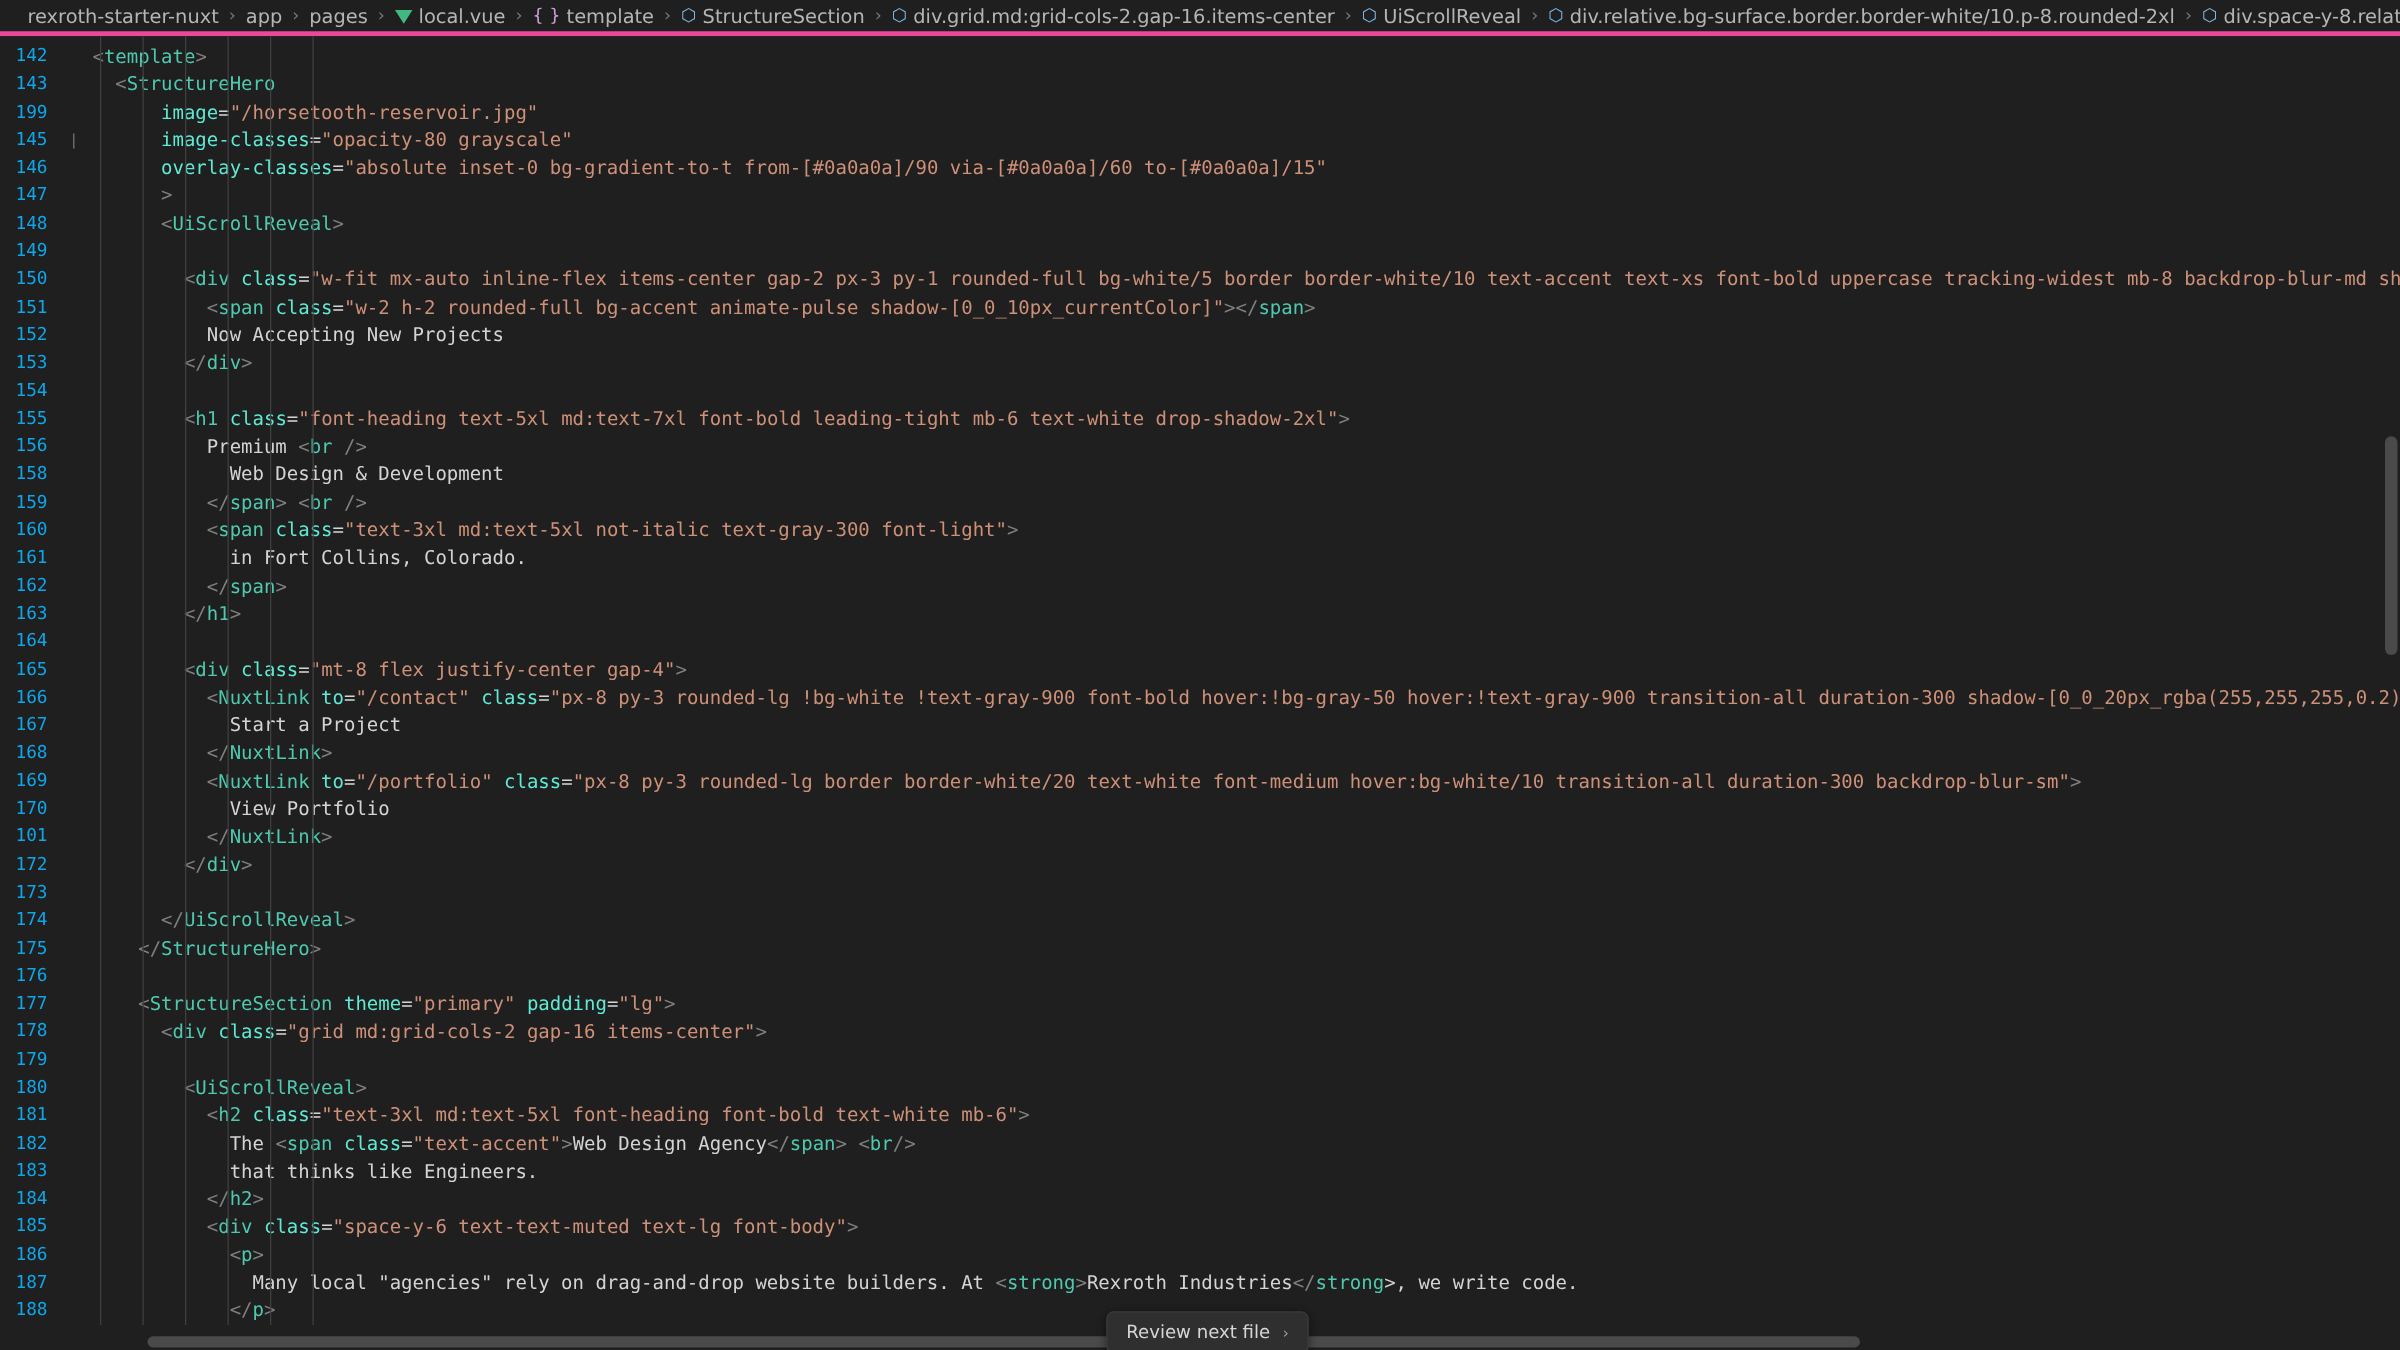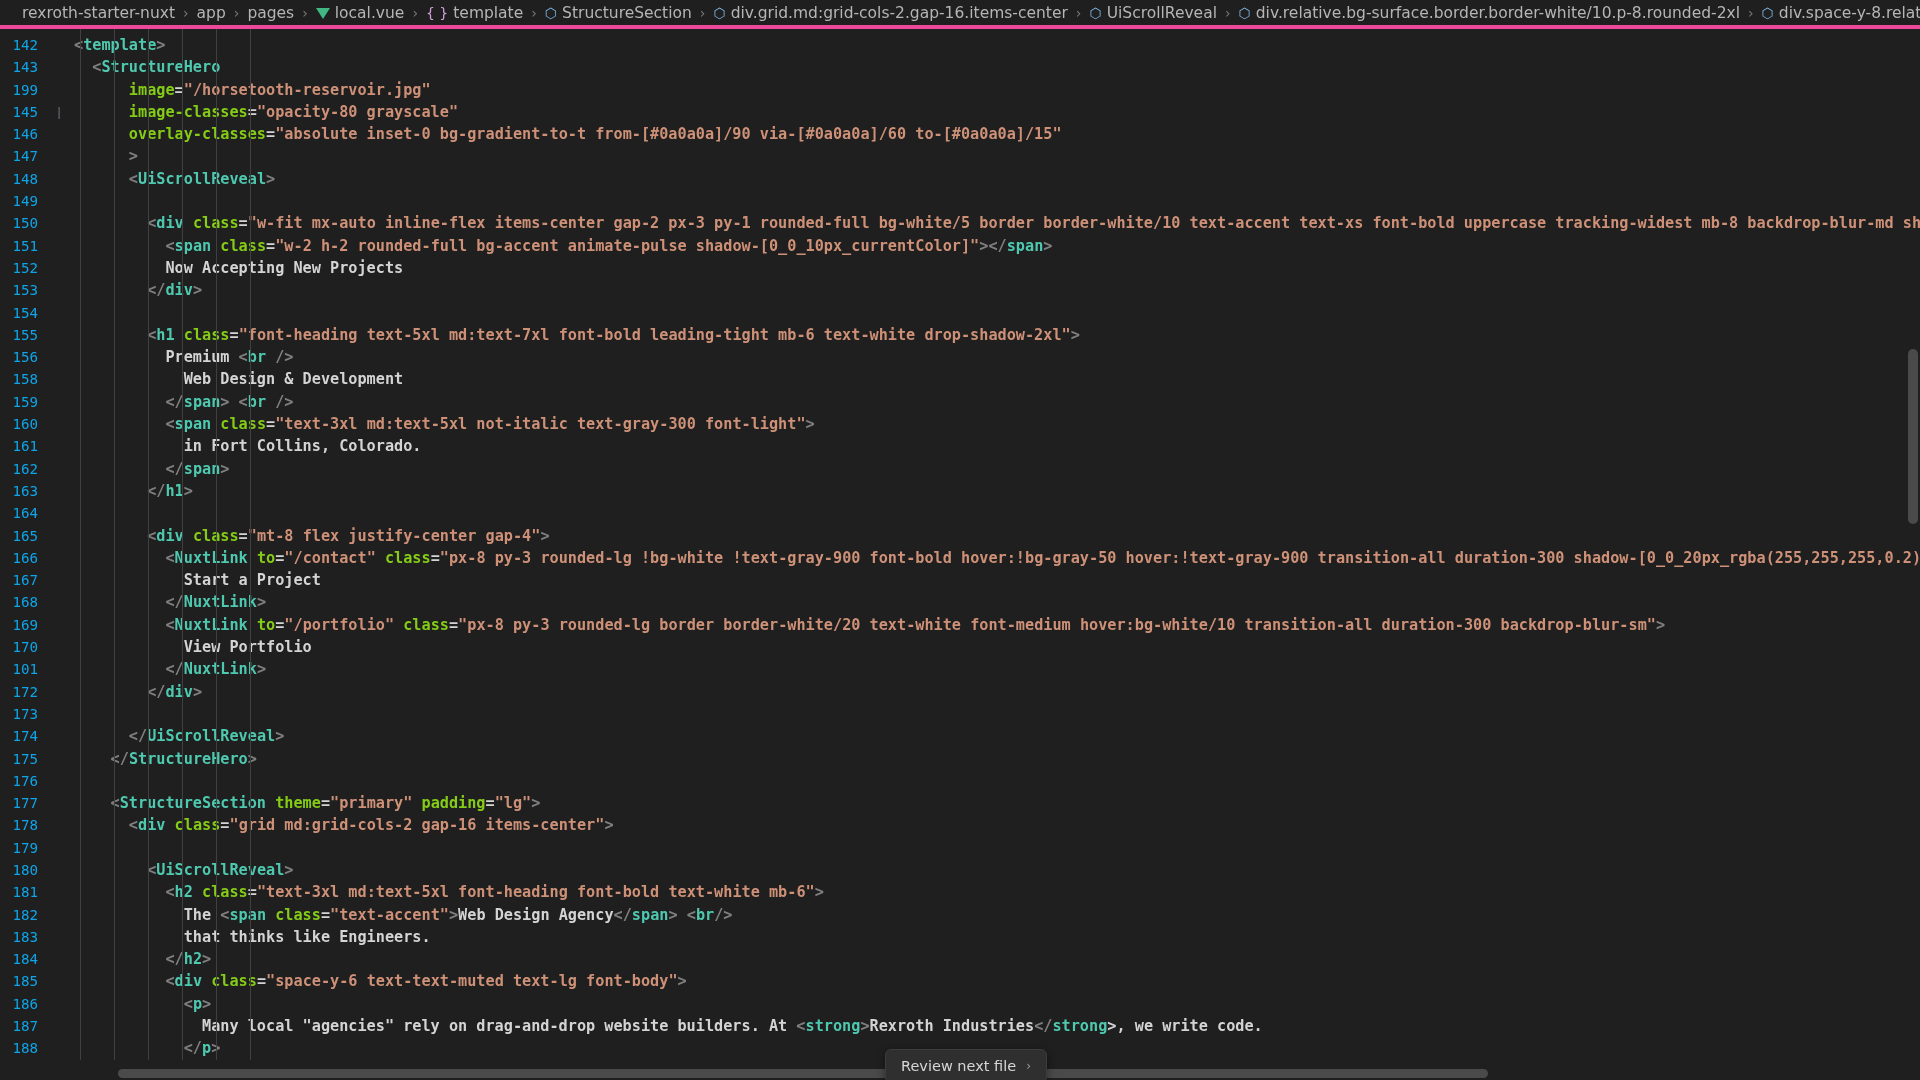--- a/index.html
+++ b/index.html
@@ -82,28 +82,27 @@
   }
   .gutter-mark {
     width: 14px; min-width: 14px;
     color: #6e7681;
     font-size: 12px;
     text-align: center;
   }
   .code {
     padding-left: 8px;
     overflow: hidden;
-    font-weight: bold;
   }
 
   
   .t-tag   { color: #4ec9b0; }
   .t-comp  { color: #4ec9b0; }
   .t-brk   { color: #808080; }
-  .t-attr  { color: #84cc16; }
+  .t-attr  { color: #5eead4; }
   .t-str   { color: #ce9178; }
   .t-txt   { color: #d4d4d4; }
   .t-punc  { color: #d4d4d4; }
 
   
   .guide {
     position: absolute;
     width: 1px;
     background: #404040;
     top: 0; bottom: 0;

